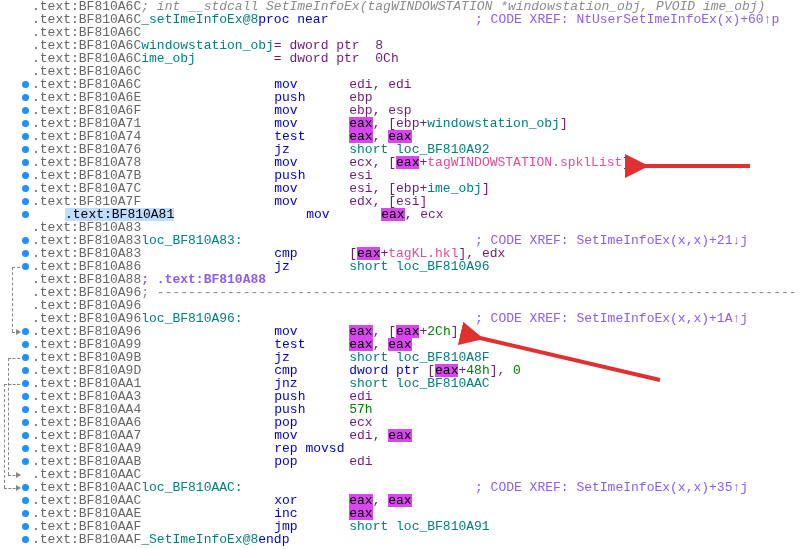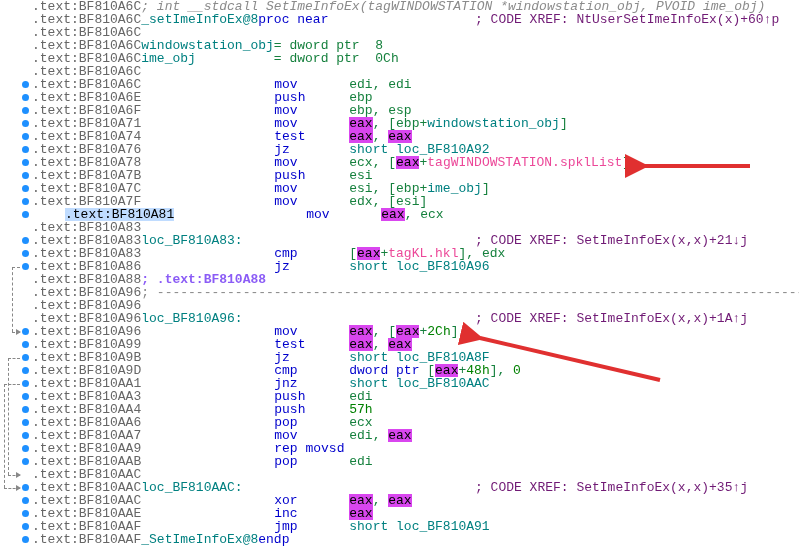--- a/index.html
+++ b/index.html
@@ -52,24 +52,24 @@
     line-height: 13px;
   }
   .line { height: 13px; display: flex; }
   .prefix { color: #666; }
   .addr   { color: #666; }
   .comment{ color: #8b5cf6; font-weight: bold; }
   .sig    { color: #8b8b8b; font-style: italic; }
   .fn     { color: #008080; }
   .arg    { color: #008080; }
   .op     { color: #0000cc; }
-  .reg    { color: #15803d; }
+  .reg    { color: #701a75; }
   .hi     { background: #d946ef; color: #000; }
   .ref    { color: #008080; }
-  .xref   { color: #701a75; }
+  .xref   { color: #8b5cf6; }
   .num    { color: #008000; }
   .sel    { background: #c0dcff; margin-left: 33px; }
   .dash   { color: #888; }
   .struct { color: #ec4899; }
   .redarrow {
     position: absolute;
     pointer-events: none;
   }
   .redarrow svg { overflow: visible; }
 </style>

